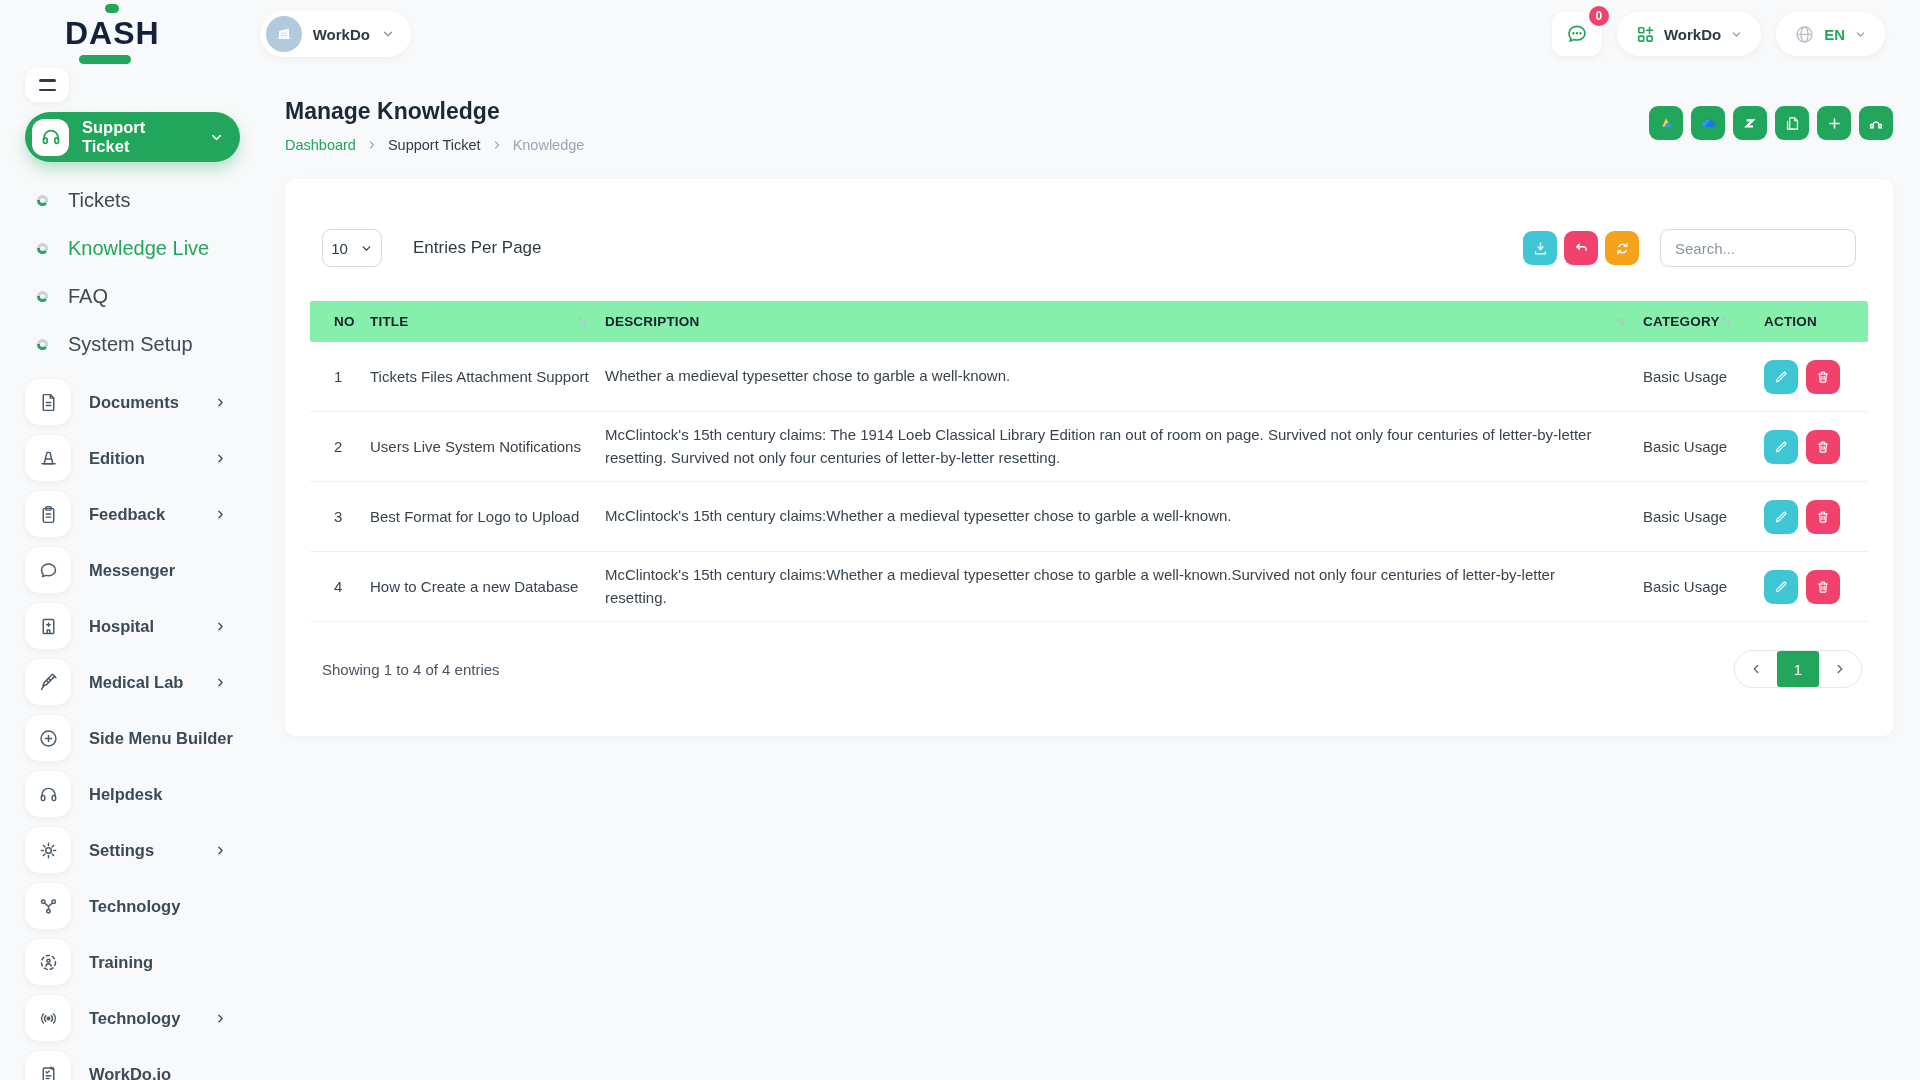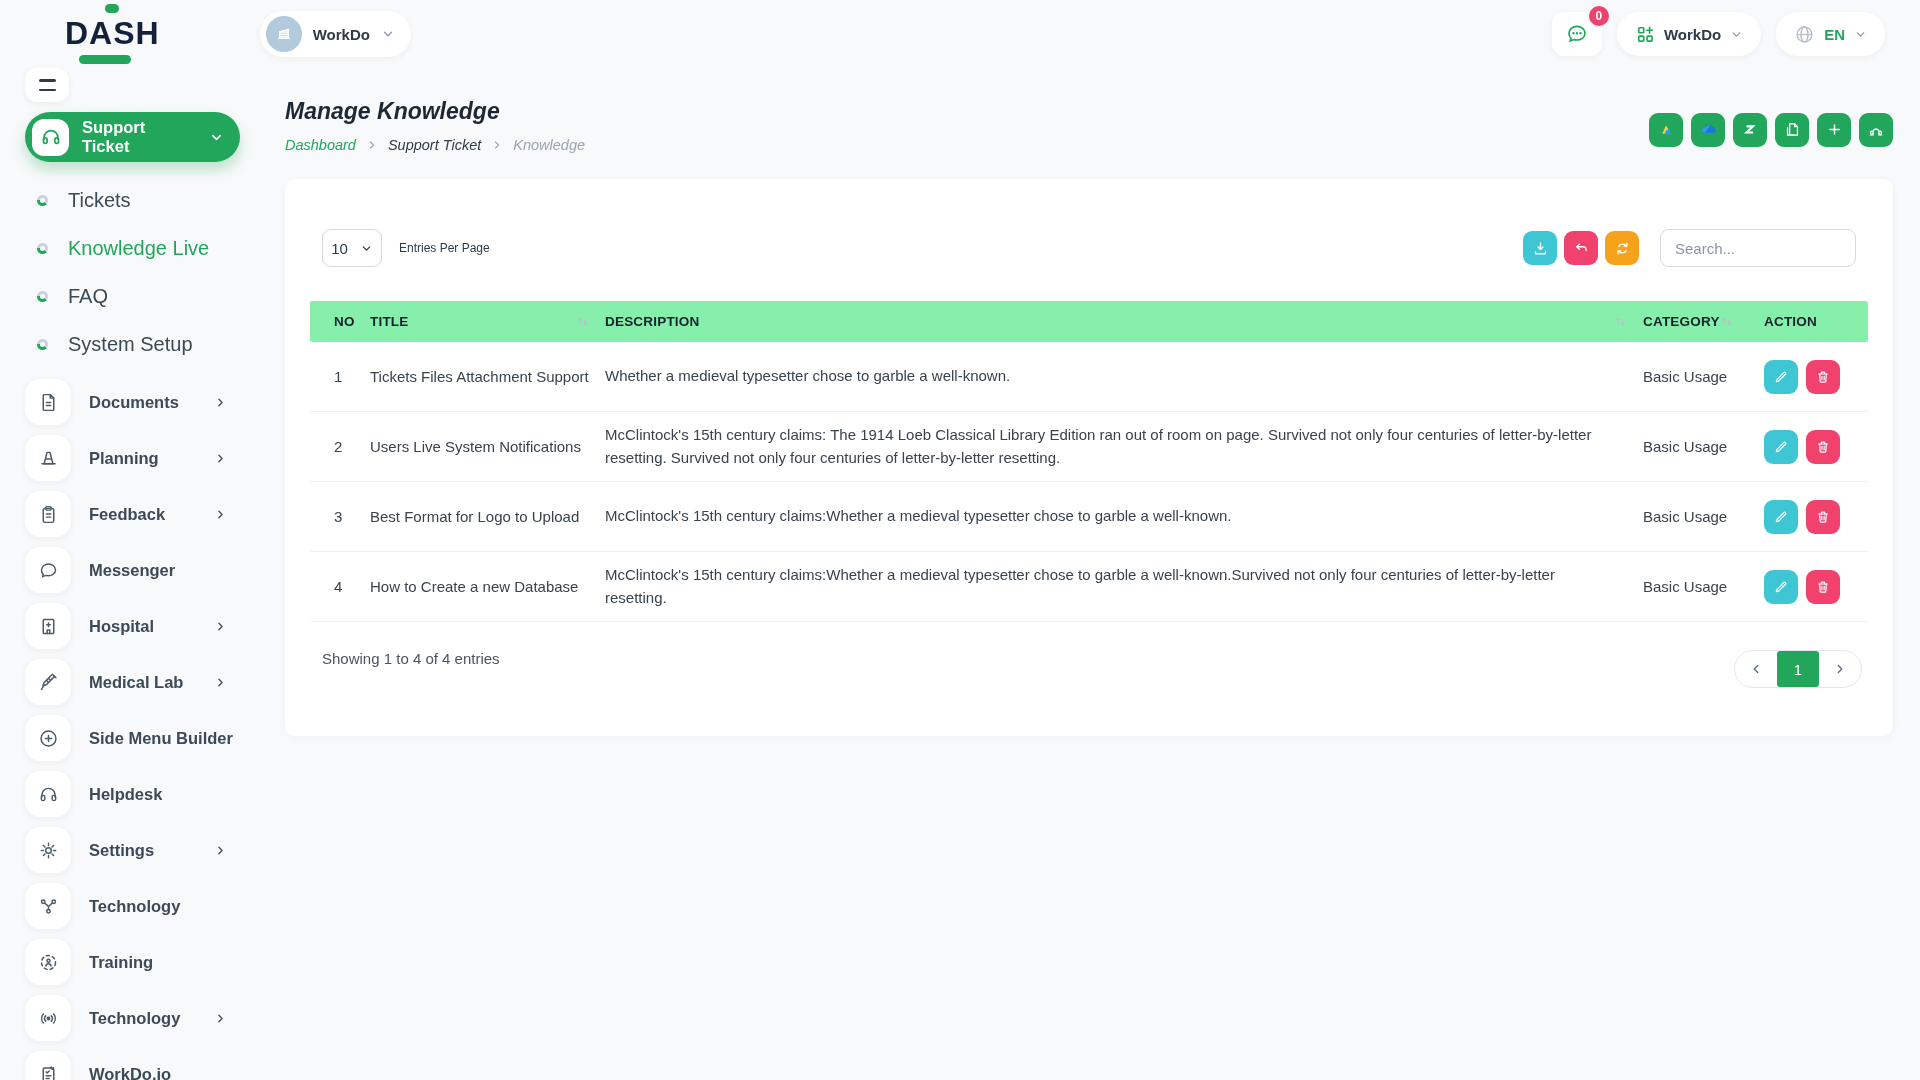--- a/index.html
+++ b/index.html
@@ -36,35 +36,35 @@
   .submenu-item span.lbl { font-size:20px; color:#3c4a57; }
   .submenu-item.active span.lbl { color:#21a65b; }
   .menu { }
   .menu-item { display:flex; align-items:center; height:56px; gap:18px; cursor:pointer; }
   .mi-icon { width:46px; height:46px; background:#fff; border-radius:15px; box-shadow:0 2px 7px rgba(20,40,60,.06); display:flex; align-items:center; justify-content:center; color:#4c5b69; }
   .mi-label { font-size:16.5px; font-weight:600; color:#3c4a57; flex:1; }
   .mi-chevron { color:#3c4a57; margin-right:28px; }
 
   
   .main { margin-left:255px; padding:30px 27px 0 30px; }
-  .page-head { display:flex; align-items:center;font-style:italic; }
+  .page-head { display:flex; align-items:flex-start; }
   .page-title { font-size:23px; font-weight:700; color:#1c2833; }
   .breadcrumb { display:flex; align-items:center; gap:10px; margin-top:12px; font-size:14.5px; }
   .bc-link { color:#21a65b; cursor:pointer; }
   .bc-mid { color:#2e3b47; cursor:pointer; }
   .bc-current { color:#9aa5b1; }
   .bc-sep { color:#9aa5b1; display:flex; }
   .head-actions { margin-left:auto; display:flex; gap:8px; margin-top:8px; }
   .hd-btn { width:34px; height:34px; border-radius:9px; background:#21a65b; border:none; display:flex; align-items:center; justify-content:center; color:#fff; cursor:pointer; }
 
   
   .card { margin-top:26px; background:#fff; border-radius:10px; box-shadow:0 2px 8px rgba(20,40,60,.04); padding:50px 25px 48px 25px; }
   .controls { display:flex; align-items:center; padding:0 12px; }
   .page-size { display:flex; align-items:center; gap:12px; width:60px; height:38px; border:1px solid #d5dae1; border-radius:9px; background:#fff; justify-content:center; cursor:pointer; font-size:15px; color:#2e3b47; }
-  .entries-label { margin-left:17px; font-size:12px; color:#2e3b47; }
+  .entries-label { margin-left:31px; font-size:17px; color:#2e3b47; }
   .controls-right { margin-left:auto; display:flex; align-items:center; gap:7px; }
   .tool-btn { width:34px; height:34px; border-radius:9px; border:none; display:flex; align-items:center; justify-content:center; color:#fff; cursor:pointer; }
   .tool-btn.teal { background:#3fc6d4; }
   .tool-btn.pink { background:#f1426e; }
   .tool-btn.orange { background:#f7a21b; }
   .search-box { margin-left:14px; width:196px; height:38px; border:1px solid #d5dae1; border-radius:9px; background:#fff; padding:0 14px; font-size:15px; color:#2e3b47; font-family:"Liberation Sans", sans-serif; }
   .search-box::placeholder { color:#8a94a6; }
 
   
   .table { margin-top:34px; }
@@ -75,21 +75,21 @@
   .cell-pad { padding-left:24px; }
   .trow { border-bottom:1px solid #eef1f4; min-height:70px; font-size:15px; color:#39434e; }
   .trow .desc { padding-right:30px; line-height:1.5; }
   .trow .no { color:#39434e; }
   .action-cell { display:flex; gap:8px; padding-left:16px; }
   .act-btn { width:34px; height:34px; border-radius:9px; border:none; display:flex; align-items:center; justify-content:center; color:#fff; cursor:pointer; }
   .act-btn.edit { background:#3fc6d4; }
   .act-btn.del { background:#f1426e; }
 
   
-  .card-footer { display:flex; align-items:flex-start; margin-top:28px; padding:0 6px 0 12px; }
+  .card-footer { display:flex; align-items:center; margin-top:28px; padding:0 6px 0 12px; }
   .showing { font-size:15px; color:#4a5563; }
   .pagination { margin-left:auto; display:flex; align-items:stretch; border:1px solid #e3e8ee; border-radius:19px; overflow:hidden; height:38px; background:#fff; }
   .pg-btn { width:42px; display:flex; align-items:center; justify-content:center; color:#5b7083; cursor:pointer; background:transparent; border:none; }
   .pg-current { width:42px; background:#21a65b; color:#fff; font-size:15px; display:flex; align-items:center; justify-content:center; border-radius:3px; cursor:pointer; }
 </style>
 </head>
 <body>
 
 <header class="topbar">
   <div class="logo">
@@ -215,21 +215,21 @@
     </div>
 
     <div class="menu-item">
       <span class="mi-icon">
         <svg width="21" height="21" viewBox="0 0 24 24" fill="none" stroke="currentColor" stroke-width="1.7" stroke-linecap="round" stroke-linejoin="round">
             <path d="M10.3 5h3.4l3.3 13H7z"></path>
             <path d="M9 12.5h6"></path>
             <path d="M4.5 18h15"></path>
           </svg>
       </span>
-      <span class="mi-label">Planning</span>
+      <span class="mi-label">Edition</span>
       <span class="mi-chevron">
           <svg width="13" height="13" viewBox="0 0 24 24" fill="none" stroke="currentColor" stroke-width="2.4" stroke-linecap="round" stroke-linejoin="round">
             <path d="M9 6l6 6-6 6"></path>
           </svg>
         </span>
     </div>
 
     <div class="menu-item">
       <span class="mi-icon">
         <svg width="21" height="21" viewBox="0 0 24 24" fill="none" stroke="currentColor" stroke-width="1.7" stroke-linecap="round" stroke-linejoin="round">

